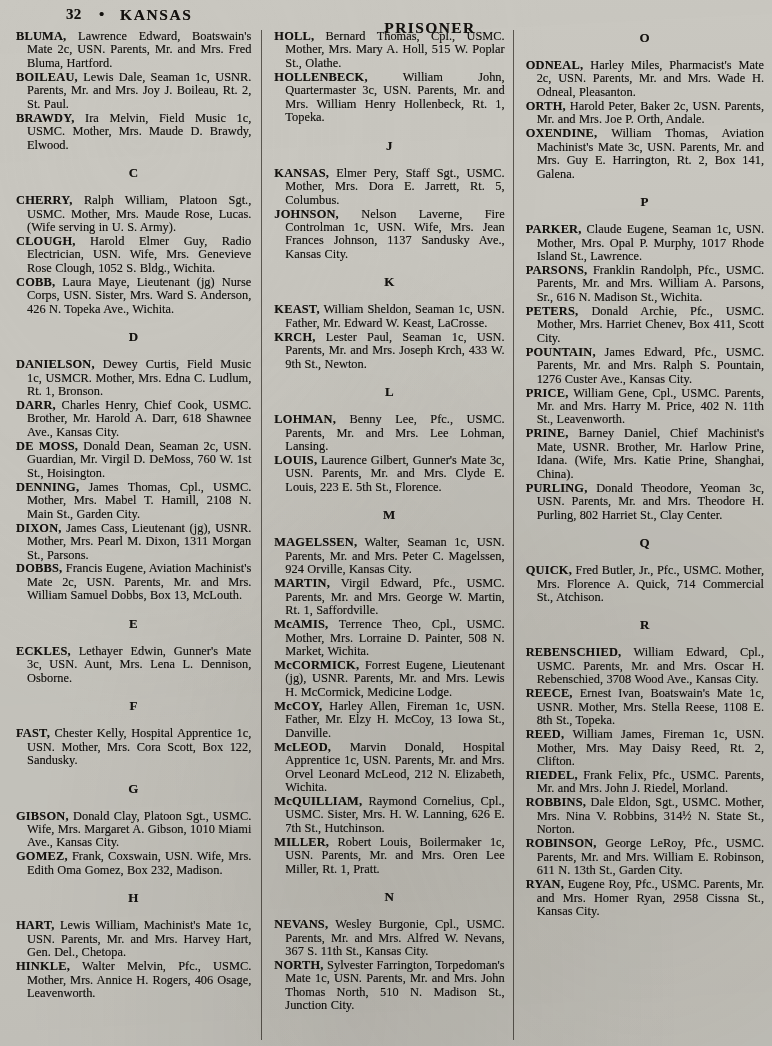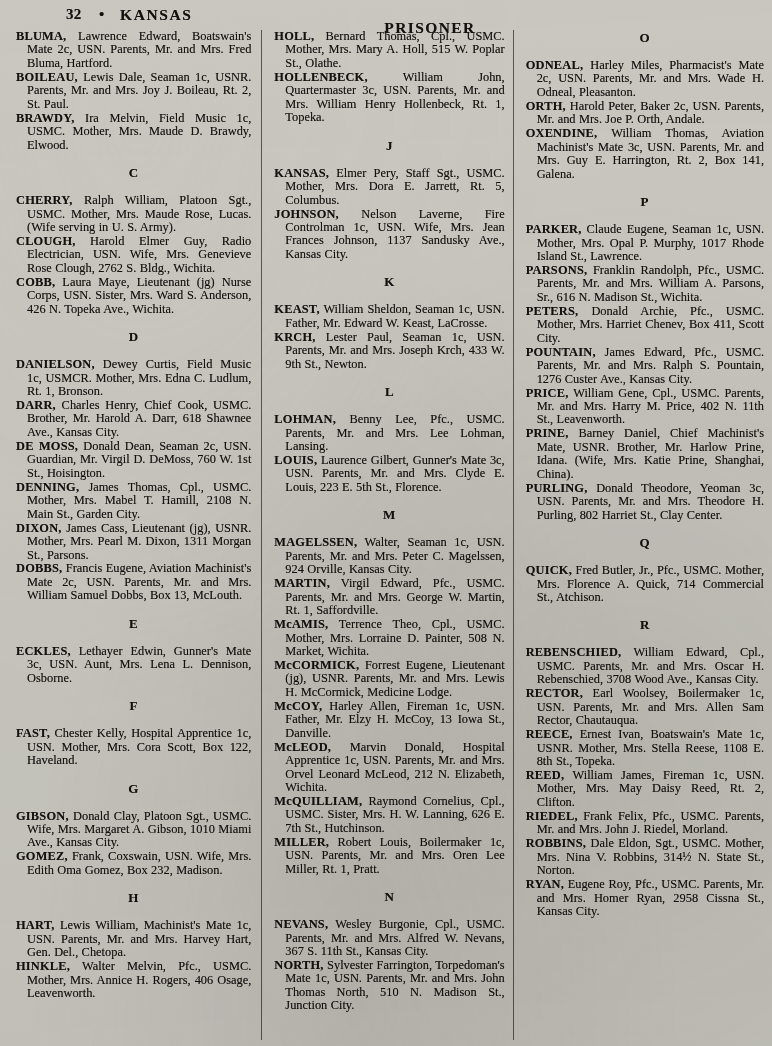--- a/index.html
+++ b/index.html
@@ -155,33 +155,33 @@
     <div class="runhead-center">PRISONER</div>
   </div>
 
   <div class="columns">
     <div class="col col-1" id="col-0">
         <p class="entry"><span class="surname">BLUMA,</span><span> Lawrence Edward, Boatswain's Mate 2c, USN. Parents, Mr. and Mrs. Fred Bluma, Hartford.</span></p>
         <p class="entry"><span class="surname">BOILEAU,</span><span> Lewis Dale, Seaman 1c, USNR. Parents, Mr. and Mrs. Joy J. Boileau, Rt. 2, St. Paul.</span></p>
         <p class="entry"><span class="surname">BRAWDY,</span><span> Ira Melvin, Field Music 1c, USMC. Mother, Mrs. Maude D. Brawdy, Elwood.</span></p>
         <div class="letter-head">C</div>
         <p class="entry"><span class="surname">CHERRY,</span><span> Ralph William, Platoon Sgt., USMC. Mother, Mrs. Maude Rose, Lucas. (Wife serving in U. S. Army).</span></p>
-        <p class="entry"><span class="surname">CLOUGH,</span><span> Harold Elmer Guy, Radio Electrician, USN. Wife, Mrs. Genevieve Rose Clough, 2762 S. Bldg., Wichita.</span></p>
+        <p class="entry"><span class="surname">CLOUGH,</span><span> Harold Elmer Guy, Radio Electrician, USN. Wife, Mrs. Genevieve Rose Clough, 1052 S. Bldg., Wichita.</span></p>
         <p class="entry"><span class="surname">COBB,</span><span> Laura Maye, Lieutenant (jg) Nurse Corps, USN. Sister, Mrs. Ward S. Anderson, 426 N. Topeka Ave., Wichita.</span></p>
         <div class="letter-head">D</div>
         <p class="entry"><span class="surname">DANIELSON,</span><span> Dewey Curtis, Field Music 1c, USMCR. Mother, Mrs. Edna C. Ludlum, Rt. 1, Bronson.</span></p>
         <p class="entry"><span class="surname">DARR,</span><span> Charles Henry, Chief Cook, USMC. Brother, Mr. Harold A. Darr, 618 Shawnee Ave., Kansas City.</span></p>
         <p class="entry"><span class="surname">DE MOSS,</span><span> Donald Dean, Seaman 2c, USN. Guardian, Mr. Virgil D. DeMoss, 760 W. 1st St., Hoisington.</span></p>
         <p class="entry"><span class="surname">DENNING,</span><span> James Thomas, Cpl., USMC. Mother, Mrs. Mabel T. Hamill, 2108 N. Main St., Garden City.</span></p>
         <p class="entry"><span class="surname">DIXON,</span><span> James Cass, Lieutenant (jg), USNR. Mother, Mrs. Pearl M. Dixon, 1311 Morgan St., Parsons.</span></p>
         <p class="entry"><span class="surname">DOBBS,</span><span> Francis Eugene, Aviation Machinist's Mate 2c, USN. Parents, Mr. and Mrs. William Samuel Dobbs, Box 13, McLouth.</span></p>
         <div class="letter-head">E</div>
         <p class="entry"><span class="surname">ECKLES,</span><span> Lethayer Edwin, Gunner's Mate 3c, USN. Aunt, Mrs. Lena L. Dennison, Osborne.</span></p>
         <div class="letter-head">F</div>
-        <p class="entry"><span class="surname">FAST,</span><span> Chester Kelly, Hospital Apprentice 1c, USN. Mother, Mrs. Cora Scott, Box 122, Haveland.</span></p>
+        <p class="entry"><span class="surname">FAST,</span><span> Chester Kelly, Hospital Apprentice 1c, USN. Mother, Mrs. Cora Scott, Box 122, Sandusky.</span></p>
         <div class="letter-head">G</div>
         <p class="entry"><span class="surname">GIBSON,</span><span> Donald Clay, Platoon Sgt., USMC. Wife, Mrs. Margaret A. Gibson, 1010 Miami Ave., Kansas City.</span></p>
         <p class="entry"><span class="surname">GOMEZ,</span><span> Frank, Coxswain, USN. Wife, Mrs. Edith Oma Gomez, Box 232, Madison.</span></p>
         <div class="letter-head">H</div>
         <p class="entry"><span class="surname">HART,</span><span> Lewis William, Machinist's Mate 1c, USN. Parents, Mr. and Mrs. Harvey Hart, Gen. Del., Chetopa.</span></p>
         <p class="entry"><span class="surname">HINKLE,</span><span> Walter Melvin, Pfc., USMC. Mother, Mrs. Annice H. Rogers, 406 Osage, Leavenworth.</span></p>
       </div>
     <div class="rule"></div>
     <div class="col col-2" id="col-1">
         <p class="entry"><span class="surname">HOLL,</span><span> Bernard Thomas, Cpl., USMC. Mother, Mrs. Mary A. Holl, 515 W. Poplar St., Olathe.</span></p>
@@ -219,24 +219,24 @@
         <p class="entry"><span class="surname">PARSONS,</span><span> Franklin Randolph, Pfc., USMC. Parents, Mr. and Mrs. William A. Parsons, Sr., 616 N. Madison St., Wichita.</span></p>
         <p class="entry"><span class="surname">PETERS,</span><span> Donald Archie, Pfc., USMC. Mother, Mrs. Harriet Chenev, Box 411, Scott City.</span></p>
         <p class="entry"><span class="surname">POUNTAIN,</span><span> James Edward, Pfc., USMC. Parents, Mr. and Mrs. Ralph S. Pountain, 1276 Custer Ave., Kansas City.</span></p>
         <p class="entry"><span class="surname">PRICE,</span><span> William Gene, Cpl., USMC. Parents, Mr. and Mrs. Harry M. Price, 402 N. 11th St., Leavenworth.</span></p>
         <p class="entry"><span class="surname">PRINE,</span><span> Barney Daniel, Chief Machinist's Mate, USNR. Brother, Mr. Harlow Prine, Idana. (Wife, Mrs. Katie Prine, Shanghai, China).</span></p>
         <p class="entry"><span class="surname">PURLING,</span><span> Donald Theodore, Yeoman 3c, USN. Parents, Mr. and Mrs. Theodore H. Purling, 802 Harriet St., Clay Center.</span></p>
         <div class="letter-head">Q</div>
         <p class="entry"><span class="surname">QUICK,</span><span> Fred Butler, Jr., Pfc., USMC. Mother, Mrs. Florence A. Quick, 714 Commercial St., Atchison.</span></p>
         <div class="letter-head">R</div>
         <p class="entry"><span class="surname">REBENSCHIED,</span><span> William Edward, Cpl., USMC. Parents, Mr. and Mrs. Oscar H. Rebenschied, 3708 Wood Ave., Kansas City.</span></p>
-        <p class="entry"><span class="surname">RECTOR,</span><span> Earl Woolsey, Boilermaker 1c, USN. Parents, Mr. and Mrs. Allen Sam Rector, Chautauqua.</span></p>
         <p class="entry"><span class="surname">REECE,</span><span> Ernest Ivan, Boatswain's Mate 1c, USNR. Mother, Mrs. Stella Reese, 1108 E. 8th St., Topeka.</span></p>
         <p class="entry"><span class="surname">REED,</span><span> William James, Fireman 1c, USN. Mother, Mrs. May Daisy Reed, Rt. 2, Clifton.</span></p>
         <p class="entry"><span class="surname">RIEDEL,</span><span> Frank Felix, Pfc., USMC. Parents, Mr. and Mrs. John J. Riedel, Morland.</span></p>
         <p class="entry"><span class="surname">ROBBINS,</span><span> Dale Eldon, Sgt., USMC. Mother, Mrs. Nina V. Robbins, 314½ N. State St., Norton.</span></p>
+        <p class="entry"><span class="surname">ROBINSON,</span><span> George LeRoy, Pfc., USMC. Parents, Mr. and Mrs. William E. Robinson, 611 N. 13th St., Garden City.</span></p>
         <p class="entry"><span class="surname">RYAN,</span><span> Eugene Roy, Pfc., USMC. Parents, Mr. and Mrs. Homer Ryan, 2958 Cissna St., Kansas City.</span></p>
       </div>
   </div>
 
 </div>
 
 <div class="paper-grain"></div>
 
 </body></html>

